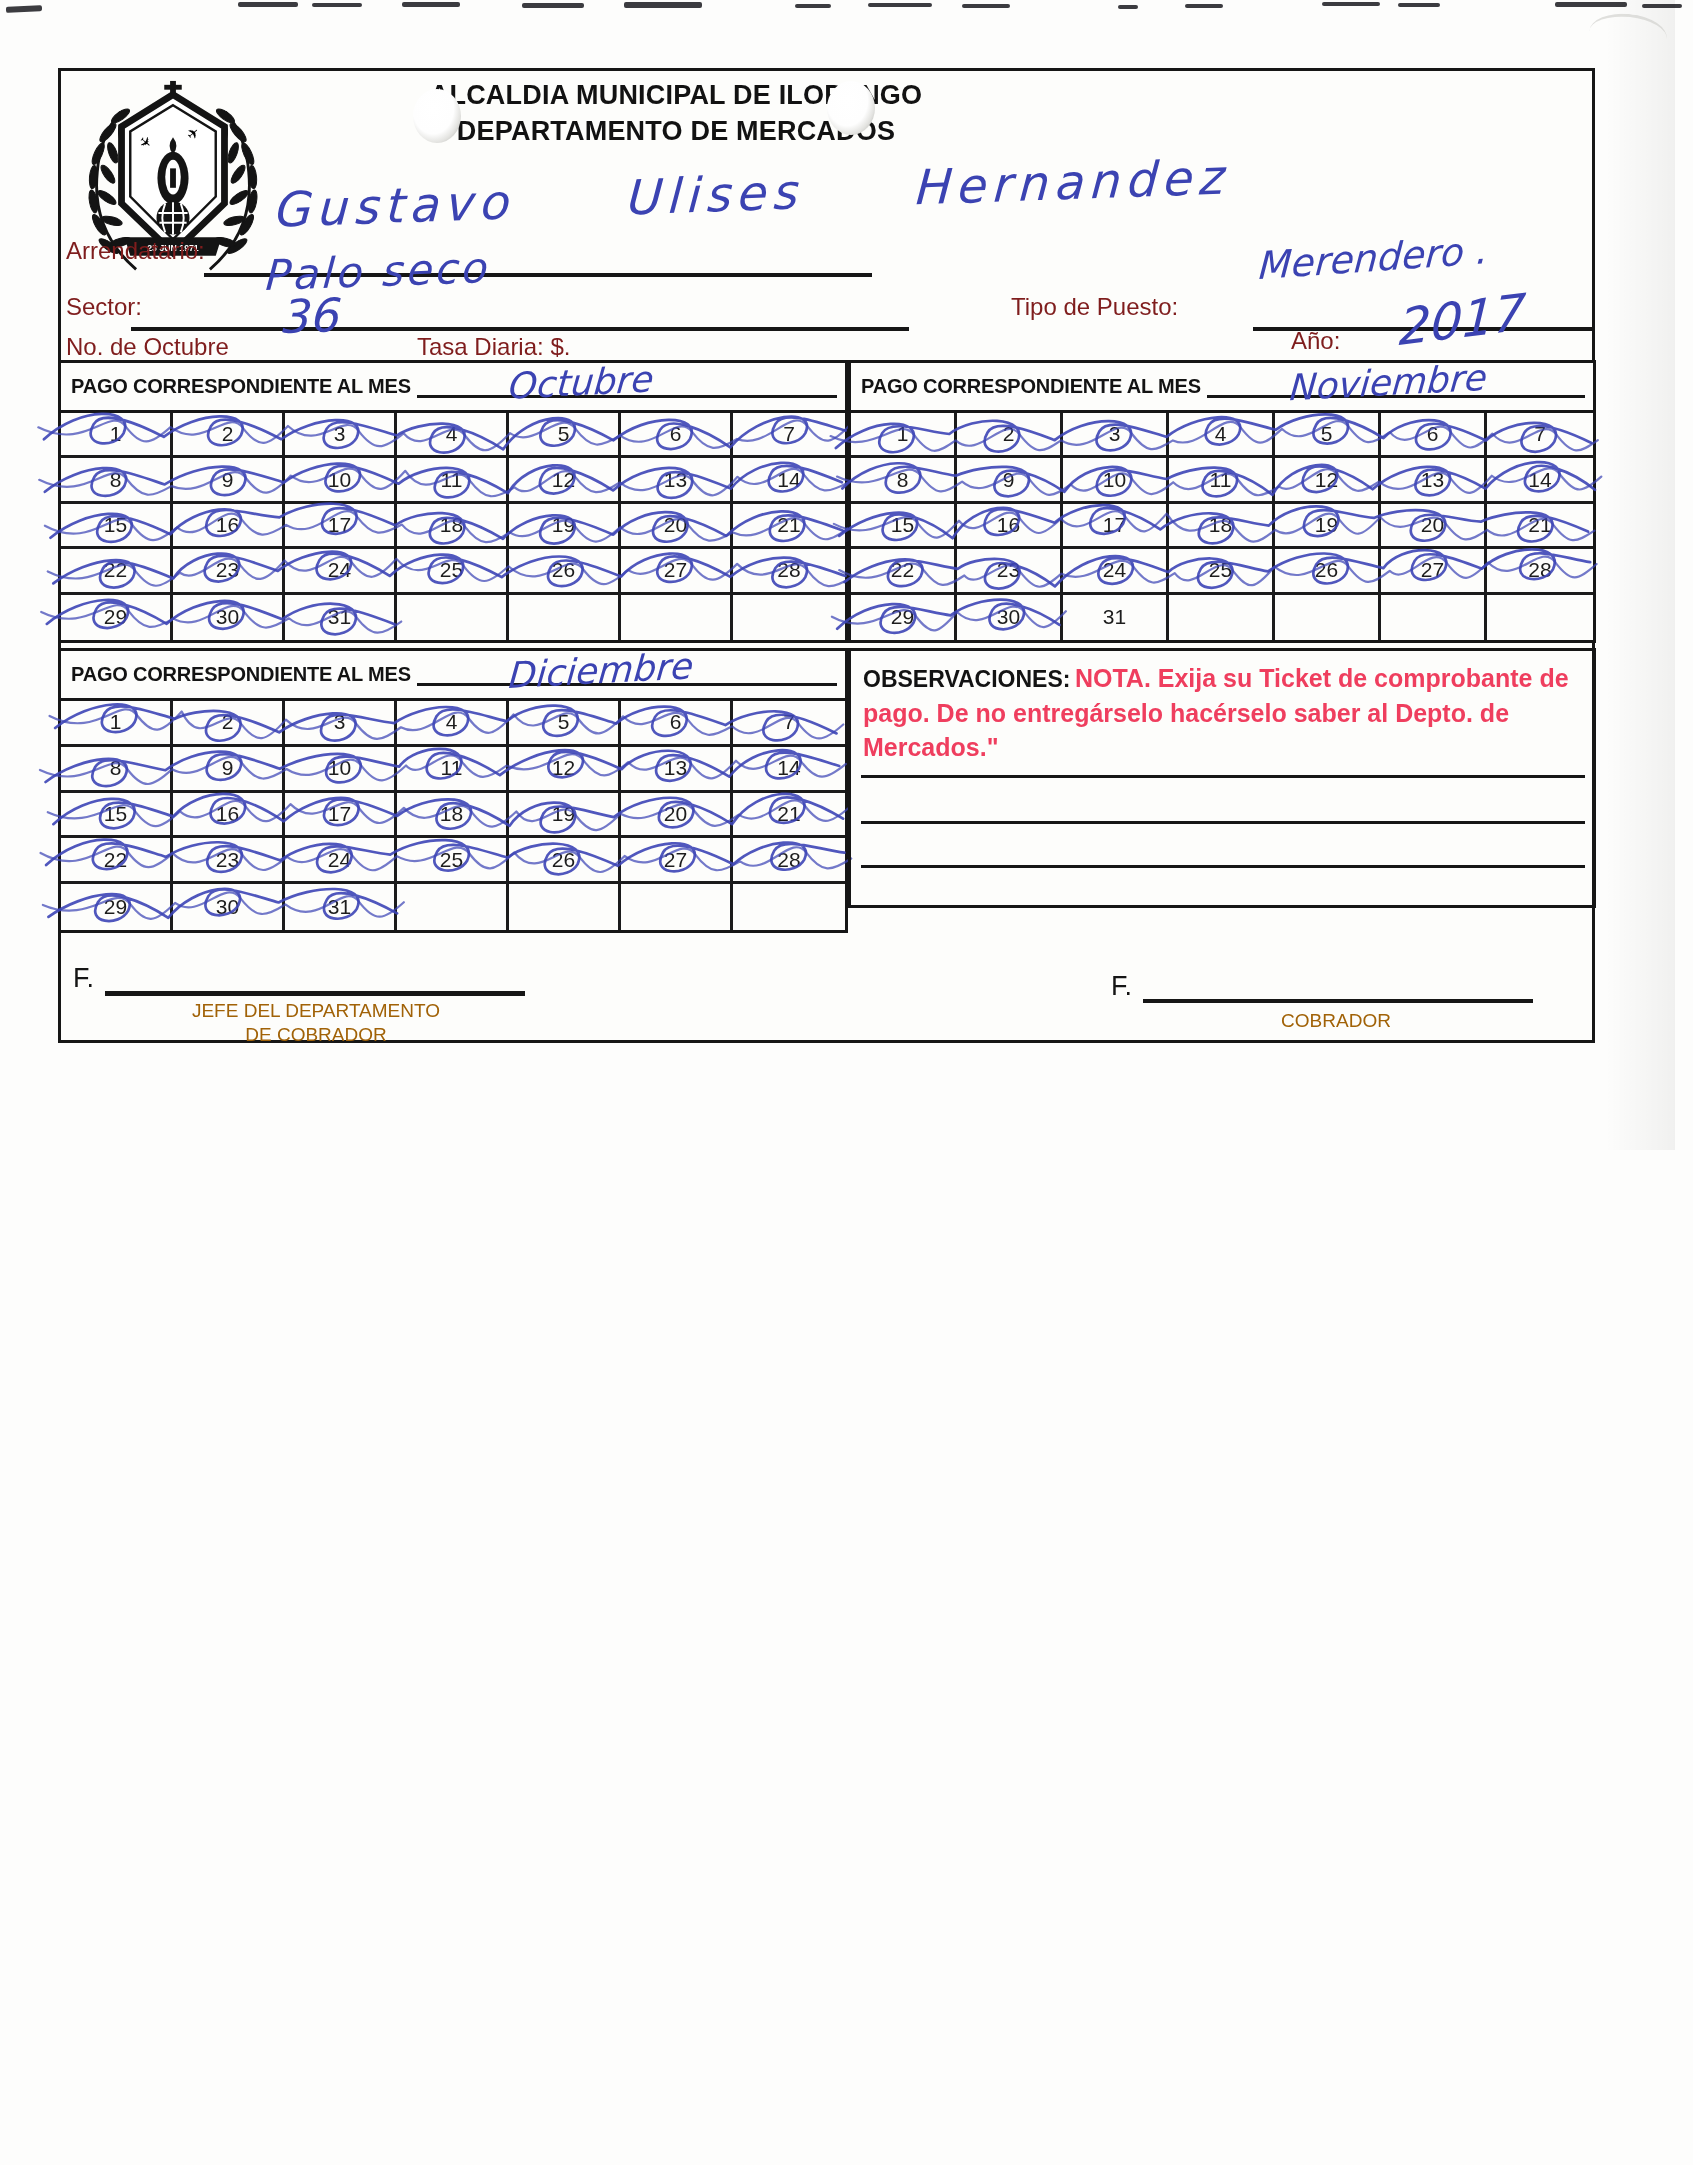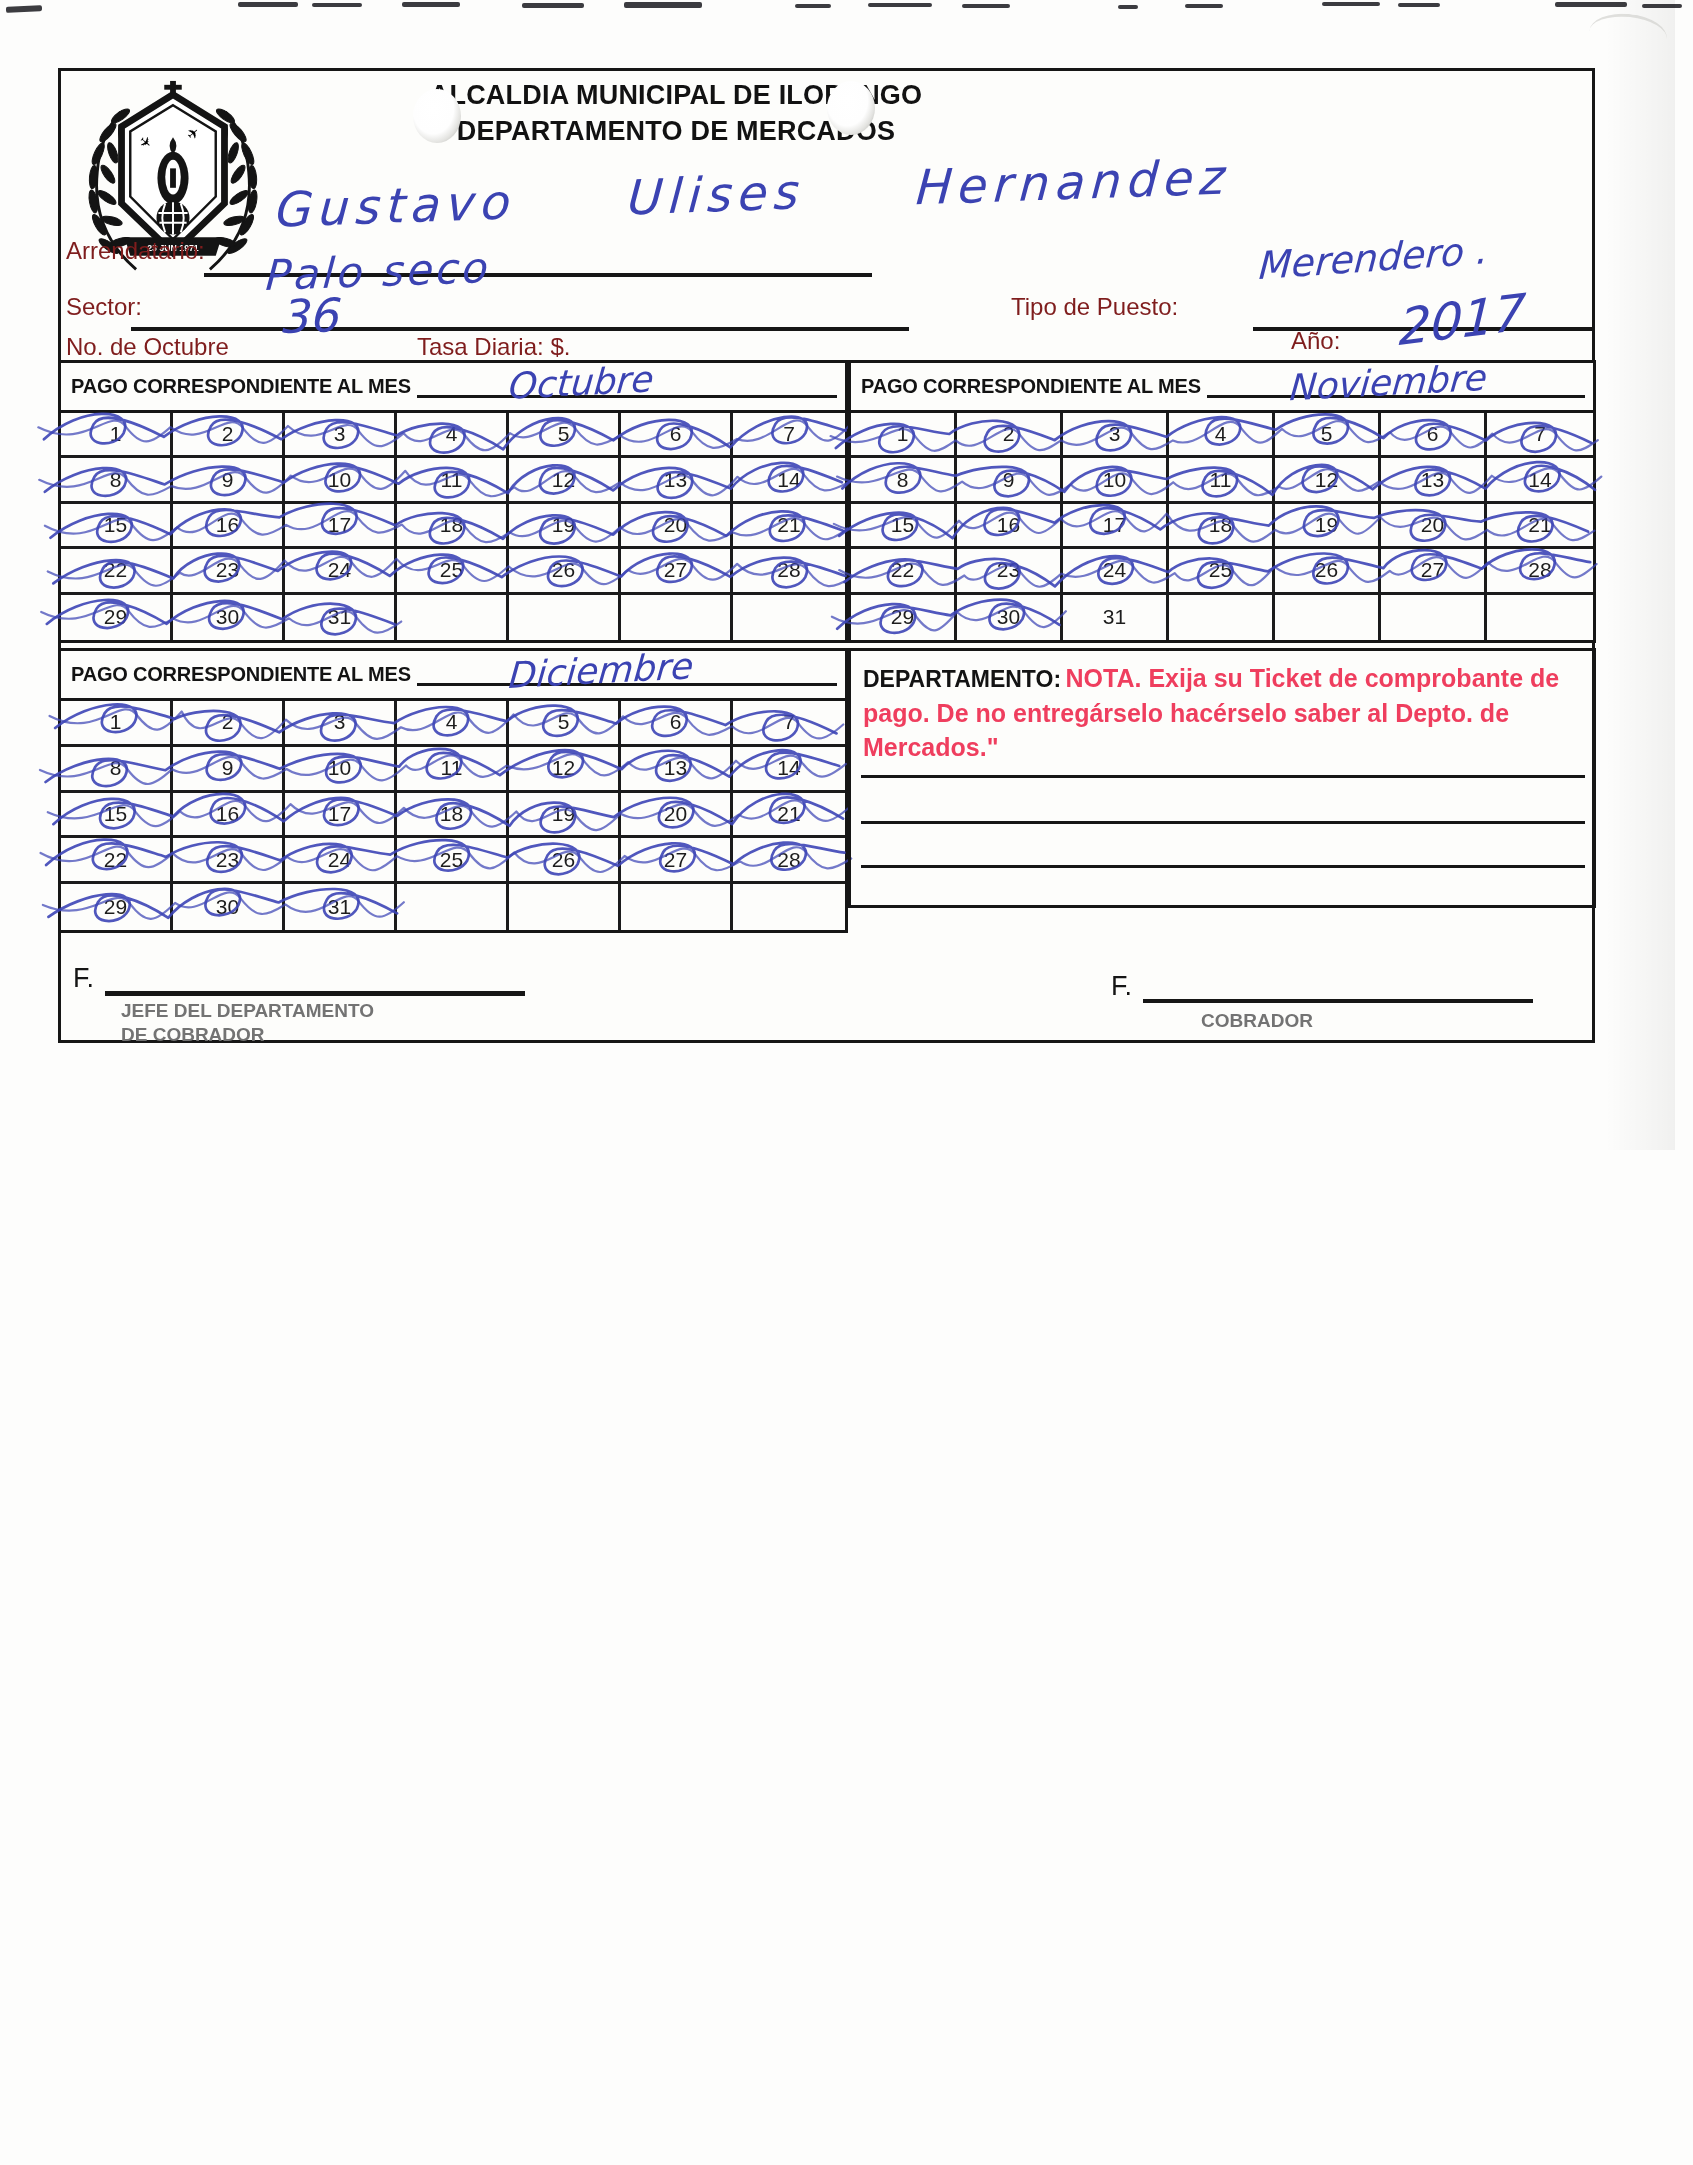--- a/index.html
+++ b/index.html
@@ -68,21 +68,21 @@
 
   
   .obs { position:absolute; left:787px; top:577px; width:748px; height:260px;
     border:3px solid #161616; padding:10px 12px 0 12px; }
   .obs-label { font-size:23px; font-weight:bold; color:#131313; }
   .obs-note { font-size:25px; font-weight:bold; line-height:1.38; }
   .obs-line { position:absolute; left:10px; right:8px; border-top:3px solid #161616; }
 
   
   .sig-f { position:absolute; font-size:27px; color:#151515; }
-  .sig-title { position:absolute; font-size:19px; font-weight:bold; text-align:left; color:#737373; line-height:24px; }
+  .sig-title { position:absolute; font-size:19px; font-weight:normal; text-align:center; color:#a16207; line-height:24px; }
 </style>
 </head>
 <body>
 
 <div class="page">
 
   <div class="scan-noise">
     <div style="left:6px;top:6px;width:36px;height:6px;transform:rotate(-3deg)"></div>
     <div style="left:238px;top:2px;width:60px;height:5px"></div>
     <div style="left:312px;top:3px;width:50px;height:4px"></div>
@@ -533,21 +533,21 @@
             <path d="M -14.86870188433678 163.99990302901713 C 20.73129811566323 130.51655338909475, 76.73129811566324 131.99990302901713, 64.73129811566324 157.99990302901713 C 55.73129811566323 173.99990302901713, 21.73129811566323 170.99990302901713, 34.73129811566323 148.99990302901713 C 43.73129811566323 133.99990302901713, 78.73129811566324 147.99990302901713, 104.97129811566323 155.8521218050271 C 135.15575896445662 136.39854465257375, 191.15575896445662 134.7411015221849, 179.15575896445662 160.7411015221849 C 170.15575896445662 176.7411015221849, 136.15575896445662 173.7411015221849, 149.15575896445662 151.7411015221849 C 158.15575896445662 136.7411015221849, 193.15575896445662 150.7411015221849, 219.39575896445663 159.37415520912035 C 244.97975830323992 139.03280509328468, 300.9797583032399 135.15440490907056, 288.9797583032399 161.15440490907056 C 279.9797583032399 177.15440490907056, 245.97975830323992 174.15440490907056, 258.9797583032399 152.15440490907056 C 267.9797583032399 137.15440490907056, 302.9797583032399 151.15440490907056, 329.2197583032399 153.55110867153851 C 362.24435849729923 133.2553357362747, 418.24435849729923 133.52042145207523, 406.24435849729923 159.52042145207523 C 397.24435849729923 175.52042145207523, 363.24435849729923 172.52042145207523, 376.24435849729923 150.52042145207523 C 385.24435849729923 135.52042145207523, 420.24435849729923 149.52042145207523, 446.48435849729924 156.57290355972944 C 472.62275250218806 136.92368994764982, 528.6227525021881 137.1395570144057, 516.6227525021881 163.1395570144057 C 507.62275250218806 179.1395570144057, 473.62275250218806 176.1395570144057, 486.62275250218806 154.1395570144057 C 495.62275250218806 139.1395570144057, 530.6227525021881 153.1395570144057, 556.8627525021881 164.80443510431795 C 588.1423454979434 136.90819878382607, 644.1423454979434 134.29501587403936, 632.1423454979434 160.29501587403936 C 623.1423454979434 176.29501587403936, 589.1423454979434 173.29501587403936, 602.1423454979434 151.29501587403936 C 611.1423454979434 136.29501587403936, 646.1423454979434 150.29501587403936, 672.3823454979434 163.25678016450254 C 699.2571296082809 137.91334634013472, 755.2571296082809 132.62154820486901, 743.2571296082809 158.62154820486901 C 734.2571296082809 174.62154820486901, 700.2571296082809 171.62154820486901, 713.2571296082809 149.62154820486901 C 722.2571296082809 134.62154820486901, 757.2571296082809 148.62154820486901, 783.4971296082809 151.6654590784572" stroke-width="2.7" opacity="0.9"></path>
             <path d="M -20.468701884336774 151.99990302901713 C 26.73129811566323 178.43521349150686, 50.73129811566323 129.99990302901713, 66.73129811566324 150.99990302901713 S 91.53129811566323 169.99990302901713, 111.69129811566322 152.3394799755886 C 141.15575896445662 180.33503628540782, 165.15575896445662 132.7411015221849, 181.15575896445662 153.7411015221849 S 205.95575896445663 172.7411015221849, 226.11575896445663 155.89057625848798 C 250.97975830323992 175.22463595746083, 274.9797583032399 133.15440490907056, 290.9797583032399 154.15440490907056 S 315.77975830323993 173.15440490907056, 335.9397583032399 155.07521100407465 C 368.24435849729923 173.93676094450055, 392.24435849729923 131.52042145207523, 408.24435849729923 152.52042145207523 S 433.04435849729924 171.52042145207523, 453.2043584972992 151.48185149319468 C 478.62275250218806 182.66316263675688, 502.62275250218806 135.1395570144057, 518.6227525021881 156.1395570144057 S 543.422752502188 175.1395570144057, 563.5827525021881 154.9703270319849 C 594.1423454979434 177.50601742295547, 618.1423454979434 132.29501587403936, 634.1423454979434 153.29501587403936 S 658.9423454979434 172.29501587403936, 679.1023454979435 160.41850212933494 C 705.2571296082809 179.0849632129073, 729.2571296082809 130.62154820486901, 745.2571296082809 151.62154820486901 S 770.0571296082809 170.62154820486901, 790.217129608281 157.50624752901493" stroke-width="2.2" opacity="0.72"></path>
             <path d="M -12.520586608722816 215.94484732802957 C 23.079413391277193 189.94118705894797, 79.0794133912772 183.94484732802957, 67.0794133912772 209.94484732802957 C 58.07941339127719 225.94484732802957, 24.079413391277193 222.94484732802957, 37.07941339127719 200.94484732802957 C 46.07941339127719 185.94484732802957, 81.0794133912772 199.94484732802957, 107.3194133912772 216.7633381806314 C 133.34940484315158 183.83617134382948, 189.34940484315158 178.1683235968463, 177.34940484315158 204.1683235968463 C 168.34940484315158 220.1683235968463, 134.34940484315158 217.1683235968463, 147.34940484315158 195.1683235968463 C 156.34940484315158 180.1683235968463, 191.34940484315158 194.1683235968463, 217.58940484315158 201.51369245154783 C 251.87330485749987 183.39991517635062, 307.8733048574999 181.62170140342786, 295.8733048574999 207.62170140342786 C 286.8733048574999 223.62170140342786, 252.87330485749987 220.62170140342786, 265.8733048574999 198.62170140342786 C 274.8733048574999 183.62170140342786, 309.8733048574999 197.62170140342786, 336.1133048574999 212.37619122201576" stroke-width="2.7" opacity="0.9"></path>
             <path d="M -18.12058660872281 203.94484732802957 C 29.079413391277193 224.2658093770966, 53.07941339127719 181.94484732802957, 69.0794133912772 202.94484732802957 S 93.8794133912772 221.94484732802957, 114.03941339127718 201.94671297762542 C 139.34940484315158 219.92877040235325, 163.34940484315158 176.1683235968463, 179.34940484315158 197.1683235968463 S 204.1494048431516 216.1683235968463, 224.30940484315158 203.46370145576074 C 257.8733048574999 228.71023136833682, 281.8733048574999 179.62170140342786, 297.8733048574999 200.62170140342786 S 322.6733048574999 219.62170140342786, 342.83330485749985 201.1955135799013" stroke-width="2.2" opacity="0.72"></path>
           </svg>
       </div>
     </div>
 
     <div class="obs">
       <div>
-        <span class="obs-label">DEPARTAMENTO:</span>
+        <span class="obs-label">OBSERVACIONES:</span>
         <span class="obs-note" id="obs-note" style="color: rgb(239, 62, 94);">NOTA. Exija su Ticket de comprobante de pago. De no entregárselo hacérselo saber al Depto. de Mercados."</span>
       </div>
       <div class="obs-line" style="top:124px"></div>
       <div class="obs-line" style="top:170px"></div>
       <div class="obs-line" style="top:214px"></div>
     </div>
 
     <span class="sig-f" style="left:12px;top:892px">F.</span>
     <div class="uline" style="left:44px;top:920px;width:420px;border-top-width:5px"></div>
     <div class="sig-title" style="left:60px;top:928px;width:390px">

